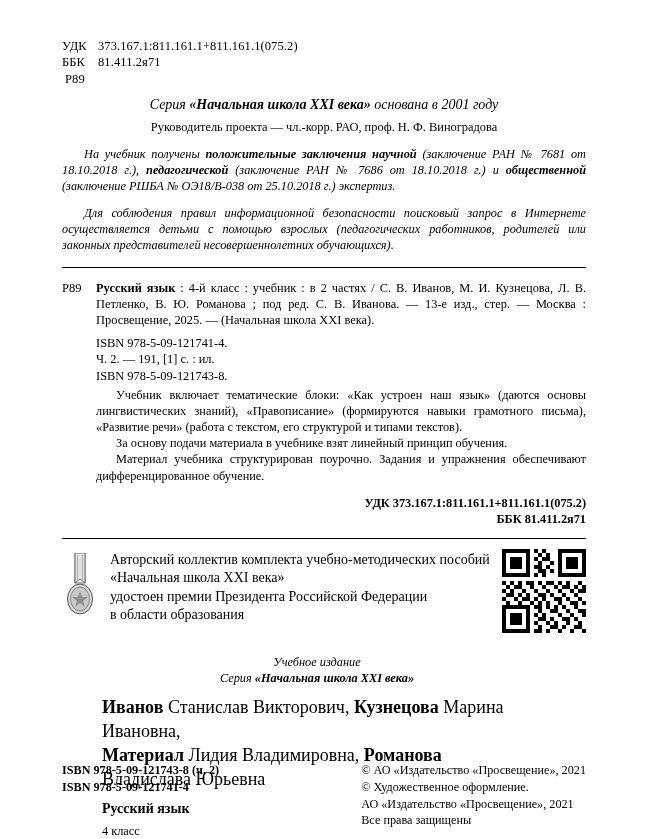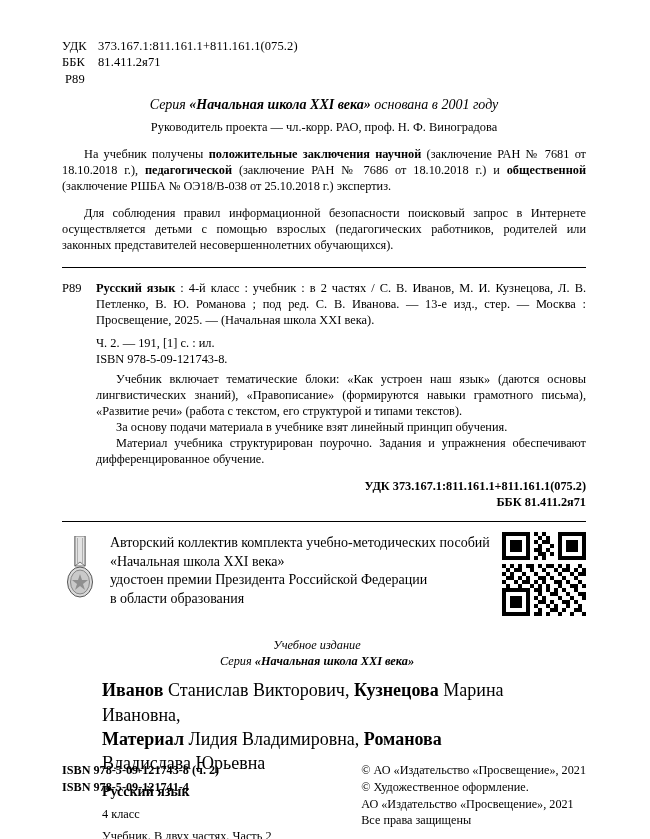--- a/index.html
+++ b/index.html
@@ -56,20 +56,21 @@
     text-align: center;
     font-size: 12.4px;
     margin-top: 7px;
   }
   .para {
     text-align: justify;
     font-size: 12.3px;
     line-height: 1.31;
     margin-top: 11px;
     text-indent: 22px;
+    font-style: italic;
   }
   .para b { font-weight: bold; }
   .hr-top {
     border: 0;
     border-top: 1.1px solid #000;
     margin: 13px 0 0 0;
     width: 100%;
   }
   .main-entry {
     display: flex;
@@ -214,20 +215,21 @@
     <div class="para">Для соблюдения правил информационной безопасности поисковый запрос в Интернете осуществляется детьми с помощью взрослых (педагогических работников, родителей или законных представителей несовершеннолетних обучающихся).</div>
 
     <hr class="hr-top">
 
     <div class="main-entry">
       <div class="code">Р89</div>
       <div class="body">
         <span class="title">Русский язык</span><span> : 4-й класс : учебник : в 2 частях / С. В. Иванов, М. И. Кузнецова, Л. В. Петленко, В. Ю. Романова ; под ред. С. В. Иванова. — 13-е изд., стер. — Москва : Просвещение, 2025. — (Начальная школа XXI века).</span>
 
         <div class="isbn-block">
+          <div>ISBN 978-5-09-121741-4.</div>
           <div>Ч. 2. — 191, [1] с. : ил.</div>
           <div>ISBN 978-5-09-121743-8.</div>
         </div>
 
         <div class="desc-block">
           <p>Учебник включает тематические блоки: «Как устроен наш язык» (даются основы лингвистических знаний), «Правописание» (формируются навыки грамотного письма), «Развитие речи» (работа с текстом, его структурой и типами текстов).</p>
           <p>За основу подачи материала в учебнике взят линейный принцип обучения.</p>
           <p>Материал учебника структурирован поурочно. Задания и упражнения обеспечивают дифференцированное обучение.</p>
         </div>
       </div>

